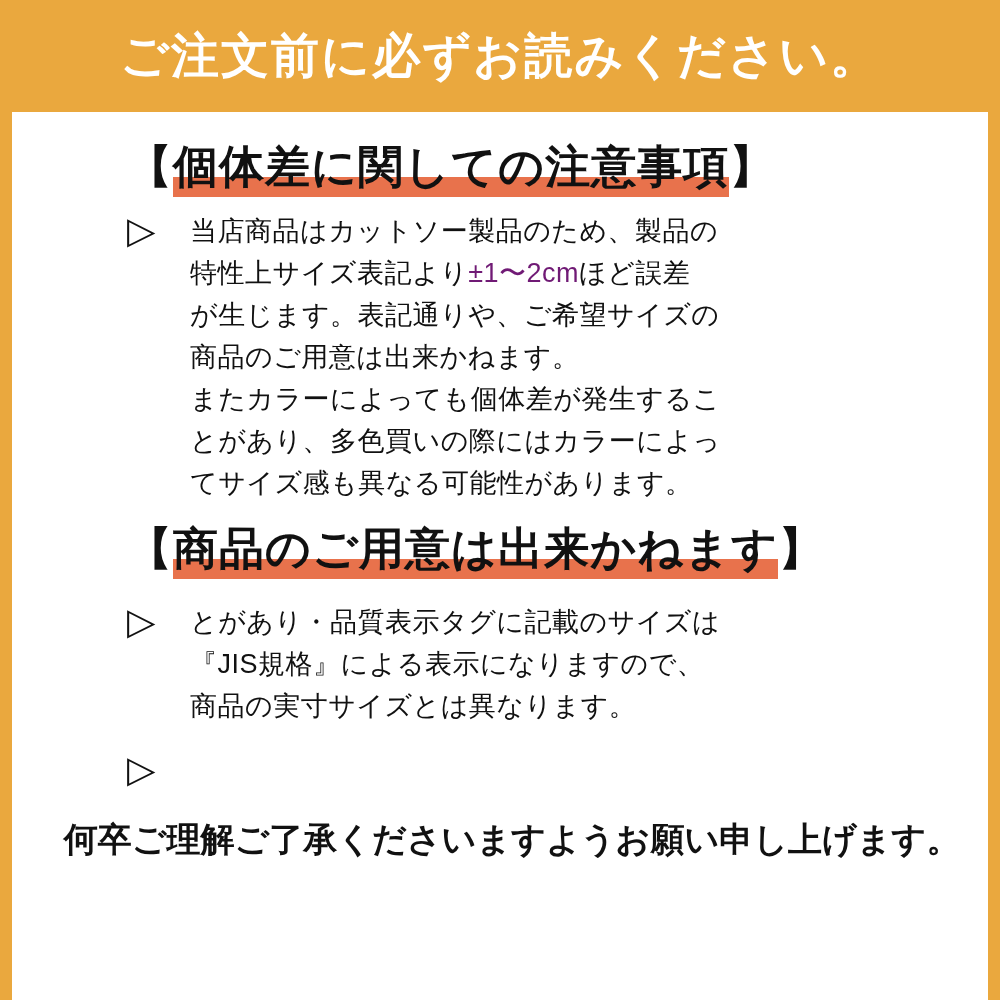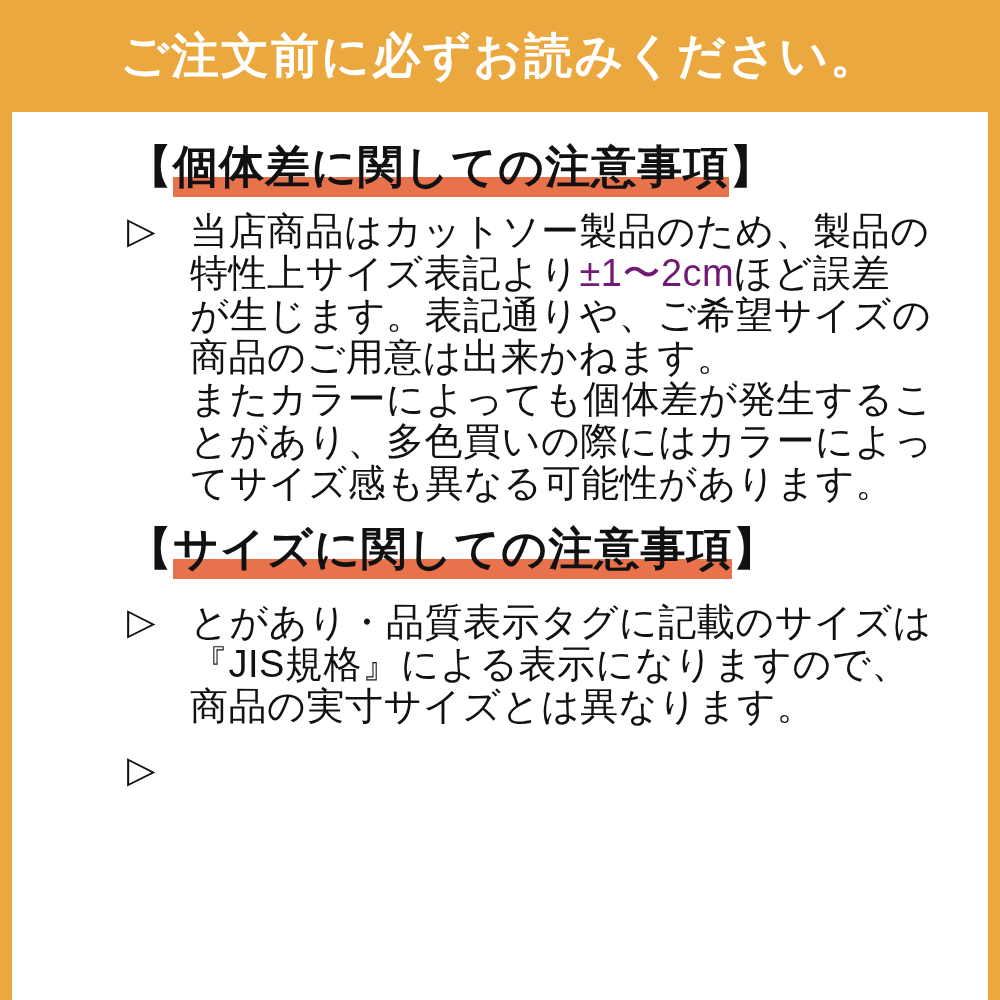--- a/index.html
+++ b/index.html
@@ -57,21 +57,21 @@
   .bullet-2 { margin-top: 26px; }
   .bullet-3 { margin-top: 22px; }
   .bullet-marker {
     flex: 0 0 40px;
     font-size: 37px;
     line-height: 42px;
     margin-right: 23px;
     color: #111111;
   }
   .bullet-text {
-    font-size: 38px;
+    font-size: 27px;
     line-height: 42px;
     letter-spacing: 0.5px;
     white-space: pre-line;
   }
   .red-segment {
     color: #701a75;
   }
   .bottom-note {
     margin: 28px 0 0 -85px;  
     width: 940px;
@@ -100,28 +100,29 @@
     <div class="bullet-text"><span>当店商品はカットソー製品のため、製品の
 特性上サイズ表記より</span><span class="red-segment">±1〜2cm</span><span>ほど誤差
 が生じます。表記通りや、ご希望サイズの
 商品のご用意は出来かねます。
 またカラーによっても個体差が発生するこ
 とがあり、多色買いの際にはカラーによっ
 てサイズ感も異なる可能性があります。</span></div>
   </div>
 
   <div class="section-heading heading-2">
-    <span>【</span><span class="heading-highlight">サイズに関しての注意事項</span><span>】</span>
+    <span>【</span><span class="heading-highlight">商品のご用意は出来かねます</span><span>】</span>
   </div>
 
   <div class="bullet-item bullet-2">
     <div class="bullet-marker">▷</div>
     <div class="bullet-text"><span>とがあり・品質表示タグに記載のサイズは
 『JIS規格』による表示になりますので、
 商品の実寸サイズとは異なります。</span></div>
   </div>
 
   <div class="bullet-item bullet-3">
     <div class="bullet-marker">▷</div>
   </div>
 
+  <div class="bottom-note">何卒ご理解ご了承くださいますようお願い申し上げます。</div>
 
 </div>
 
 </body></html>

